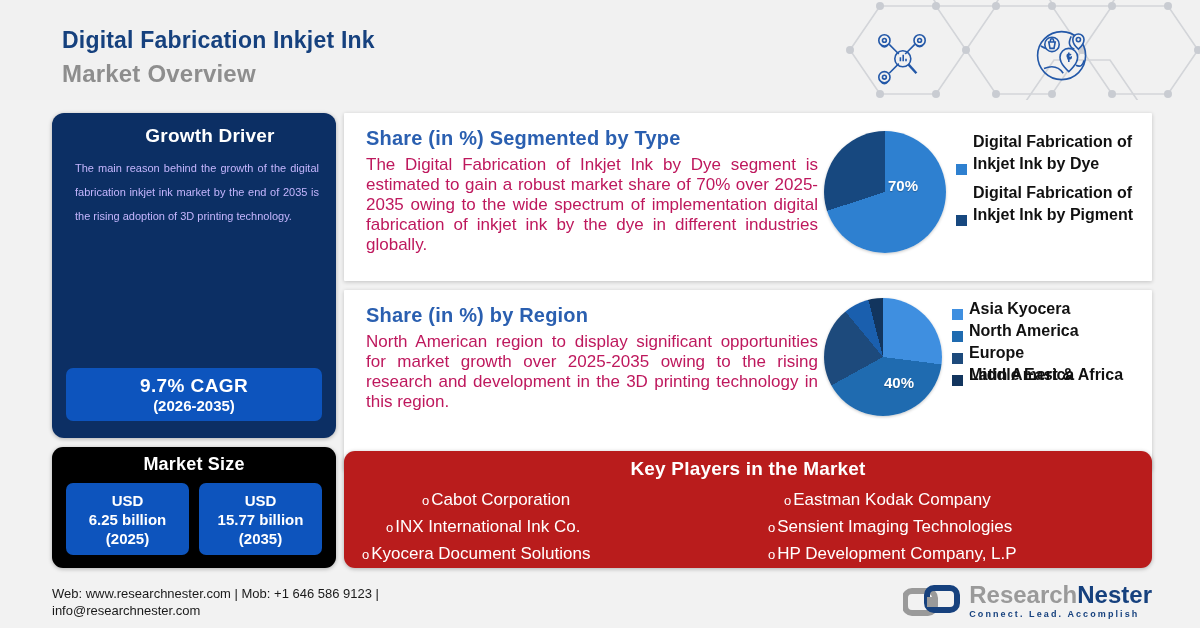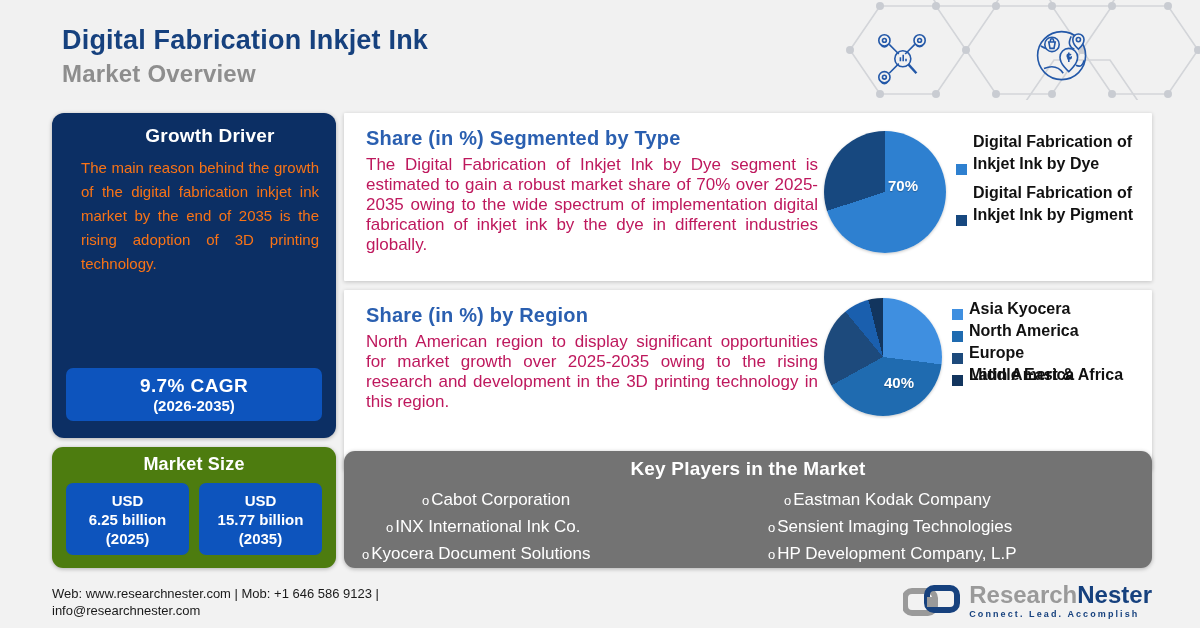--- a/index.html
+++ b/index.html
@@ -20,58 +20,58 @@
   
   .header {
     position: absolute; left: 0; top: 0;
     width: 1200px; height: 100px;
     background: #f1f1f1;
     overflow: hidden;
   }
   .hex-art { position: absolute; right: 0; top: -8px; width: 360px; height: 112px; }
   .title-block { position: absolute; left: 62px; top: 24px; }
   .title-main {
-    font-size: 27px; font-weight: bold; color: #16417e;
+    font-size: 23px; font-weight: bold; color: #16417e;
     letter-spacing: .2px; line-height: 33px;
   }
   .title-sub {
     font-size: 24px; font-weight: bold; color: #8e8e8e;
     letter-spacing: .2px; line-height: 30px; margin-top: 2px;
   }
 
   
   .growth-panel {
     position: absolute; left: 52px; top: 113px;
     width: 284px; height: 325px;
     background: #0c2f64; border-radius: 12px;
     box-shadow: 0 1px 4px rgba(0,0,0,.28);
   }
   .growth-title {
     text-align: center; color: #ffffff; font-size: 19px; font-weight: bold;
     margin-top: 12px; letter-spacing: .2px; padding-left: 32px;
   }
   .growth-body {
-    color: #f97316; font-size: 15px; line-height: 24px;
+    color: #c4b5fd; font-size: 11px; line-height: 24px;
     text-align: justify; text-align-last: left;
-    margin: 9px 17px 0 29px;
+    margin: 9px 17px 0 23px;
   }
   .cagr-badge {
     position: absolute; left: 14px; bottom: 17px;
     width: 256px; height: 53px;
     background: #0d54bd; border-radius: 7px;
     display: flex; flex-direction: column;
     align-items: center; justify-content: center;
   }
   .cagr-main { color: #fff; font-size: 19px; font-weight: bold; letter-spacing: .4px; }
   .cagr-sub  { color: #fff; font-size: 15px; font-weight: bold; line-height: 18px; }
 
   .size-panel {
     position: absolute; left: 52px; top: 447px;
     width: 284px; height: 121px;
-    background: #4d7c0f; border-radius: 11px;
+    background: #000000; border-radius: 11px;
     box-shadow: 0 1px 4px rgba(0,0,0,.28);
   }
   .size-title {
     text-align: center; color: #fff; font-size: 18px; font-weight: bold;
     margin-top: 7px; letter-spacing: .2px;
   }
   .size-row {
     display: flex; justify-content: space-between;
     margin: 8px 14px 0 14px;
   }
@@ -136,21 +136,21 @@
   .legend-type .legend-item  { margin-bottom: 7px; }
   
   .legend-region .legend-item { margin-bottom: 0px; }
   .legend-region .legend-label { width: 180px; line-height: 22px; }
   .legend-region .legend-item.overlap { margin-top: -22px; }
 
   
   .players-panel {
     position: absolute; left: 344px; top: 451px;
     width: 808px; height: 117px;
-    background: #737373; border-radius: 11px;
+    background: #b91c1c; border-radius: 11px;
     box-shadow: 0 1px 4px rgba(0,0,0,.28);
   }
   .players-title {
     text-align: center; color: #fff; font-size: 19px; font-weight: bold;
     margin-top: 7px; letter-spacing: .2px;
   }
   .players-cols {
     display: flex; margin-top: 7px;
   }
   .players-col { width: 50%; }

